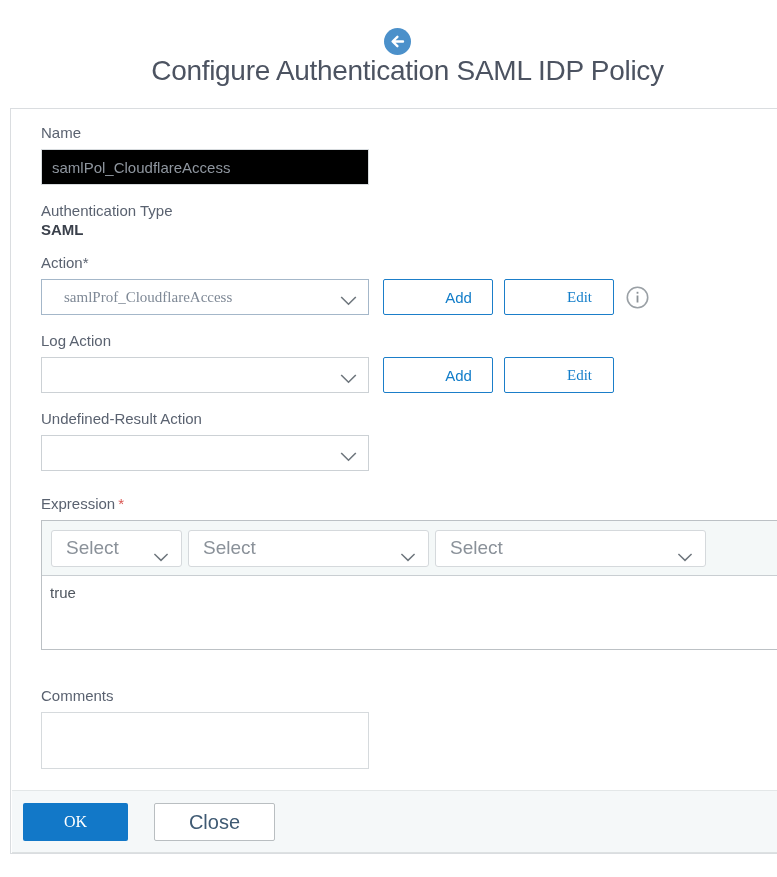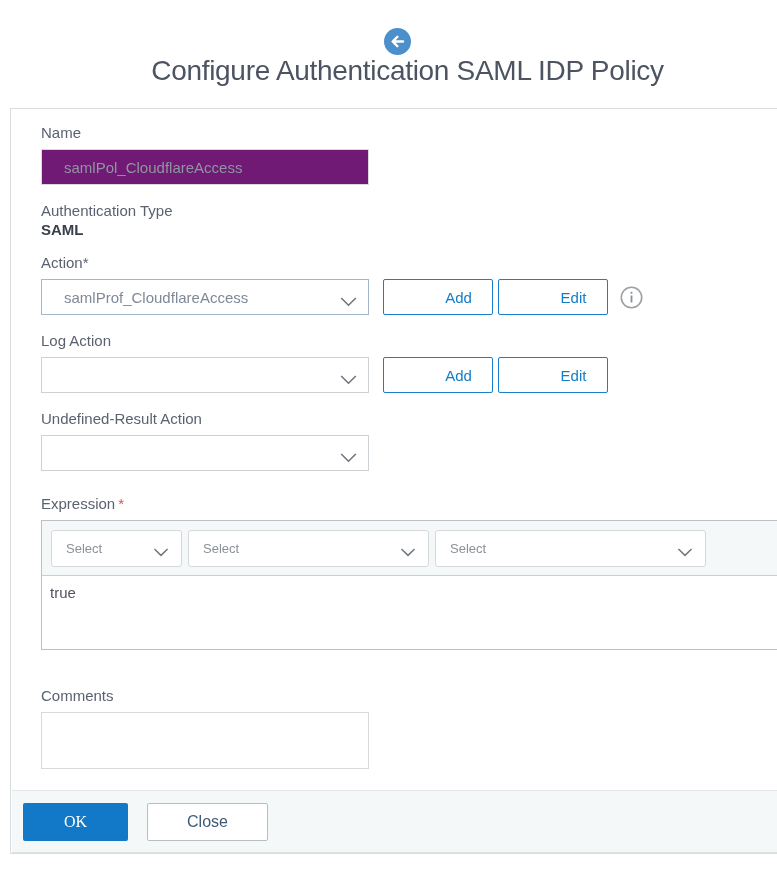--- a/index.html
+++ b/index.html
@@ -20,58 +20,58 @@
   .panel {
     margin:21px 0 0 10px; width:790px;
     border:1px solid #dadde0; border-right:none;
     background:#fff;
   }
   .panel-body { padding:15px 0 0 30px; }
   .field-label { display:block; font-size:15px; color:#5a6270; margin-bottom:8px; }
   .field { margin-bottom:17px; }
 
   .text-input {
-    width:328px; height:36px; background:#701a75; border:1px solid #d7dbde;
-    color:#8f969f; font-size:15px; padding-left:22px;
+    width:328px; height:36px; background:#000000; border:1px solid #d7dbde;
+    color:#8f969f; font-size:15px; padding-left:10px;
     font-family:"Liberation Sans", sans-serif;
   }
   .auth-value { font-size:15px; font-weight:bold; color:#3a404b; margin-top:2px; }
 
   .row { display:flex; align-items:center; }
   .select-box {
     position:relative; width:328px; height:36px; background:#fff;
     border:1px solid #ccd1d5; display:flex; align-items:center;
-    padding-left:22px; color:#7f8996; font-size:15px; cursor:pointer;
+    padding-left:22px; color:#7f8996; font-size:15px; cursor:pointer;font-family:Liberation Serif, serif;
   }
   .select-box.focused { border-color:#a4b7c9; }
   .select-box .chev { position:absolute; right:11px; top:13px; }
 
   .btn-outline {
     width:110px; height:36px; background:#fff; border:1px solid #1b7ec9;
     color:#127dc9; font-size:15px; border-radius:2px; cursor:pointer;
     font-family:"Liberation Sans", sans-serif;
     padding-left:41px;
   }
   .btn-add { margin-left:14px; }
-  .btn-edit { margin-left:5px; }
+  .btn-edit { margin-left:11px;font-family:Liberation Serif, serif; }
   .info-wrap { margin-left:12px; display:flex; align-items:center; }
 
   
   .expr-section { margin-top:24px; }
   .expr-label-row { font-size:15px; color:#5a6270; margin-bottom:8px; }
   .req-mark { color:#d9534f; margin-left:3px; }
   .expr-block { width:750px; border:1px solid #bcc1c5; border-right:none; }
   .expr-toolbar {
     background:#f4f8f8; height:54px; display:flex; align-items:center;
     padding-left:9px; gap:6px;
   }
   .expr-select {
     position:relative; height:37px; background:#fff; border:1px solid #d5d9dc;
     border-radius:3px; display:flex; align-items:center; padding-left:14px;
-    color:#8a9199; font-size:13px; cursor:pointer;
+    color:#8a9199; font-size:19px; cursor:pointer;
   }
   .expr-select .chev { position:absolute; right:12px; top:14px; }
   .expr-s1 { width:131px; }
   .expr-s2 { width:241px; }
   .expr-s3 { width:271px; }
   .expr-textarea {
     display:block; width:100%; height:74px; border:none; border-top:1px solid #c9ced2;
     padding:8px 8px; font-size:15px; color:#4f565f; resize:none; outline:none;
     font-family:"Liberation Sans", sans-serif; background:#fff;
   }
@@ -88,21 +88,21 @@
     border-top:1px solid #e3e7e8; border-bottom:1px solid #dde1e2;
     padding:12px 0 11px 11px; display:flex; align-items:center;
   }
   .btn-ok {
     width:105px; height:38px; background:#1278c8; color:#ffffff; border:none;
     font-size:16px; border-radius:2px; cursor:pointer;
     font-family:Liberation Serif, serif;
   }
   .btn-close {
     width:121px; height:38px; background:#ffffff; color:#3f5a73;
-    border:1px solid #b9bec1; font-size:16px; margin-left:19px; border-radius:2px;
+    border:1px solid #b9bec1; font-size:20px; margin-left:26px; border-radius:2px;
     cursor:pointer; font-family:"Liberation Sans", sans-serif;
   }
 </style>
 </head>
 <body>
 
 <div class="header">
   <button class="back-btn">
     <span>
       <svg width="27" height="27" viewBox="0 0 27 27">

